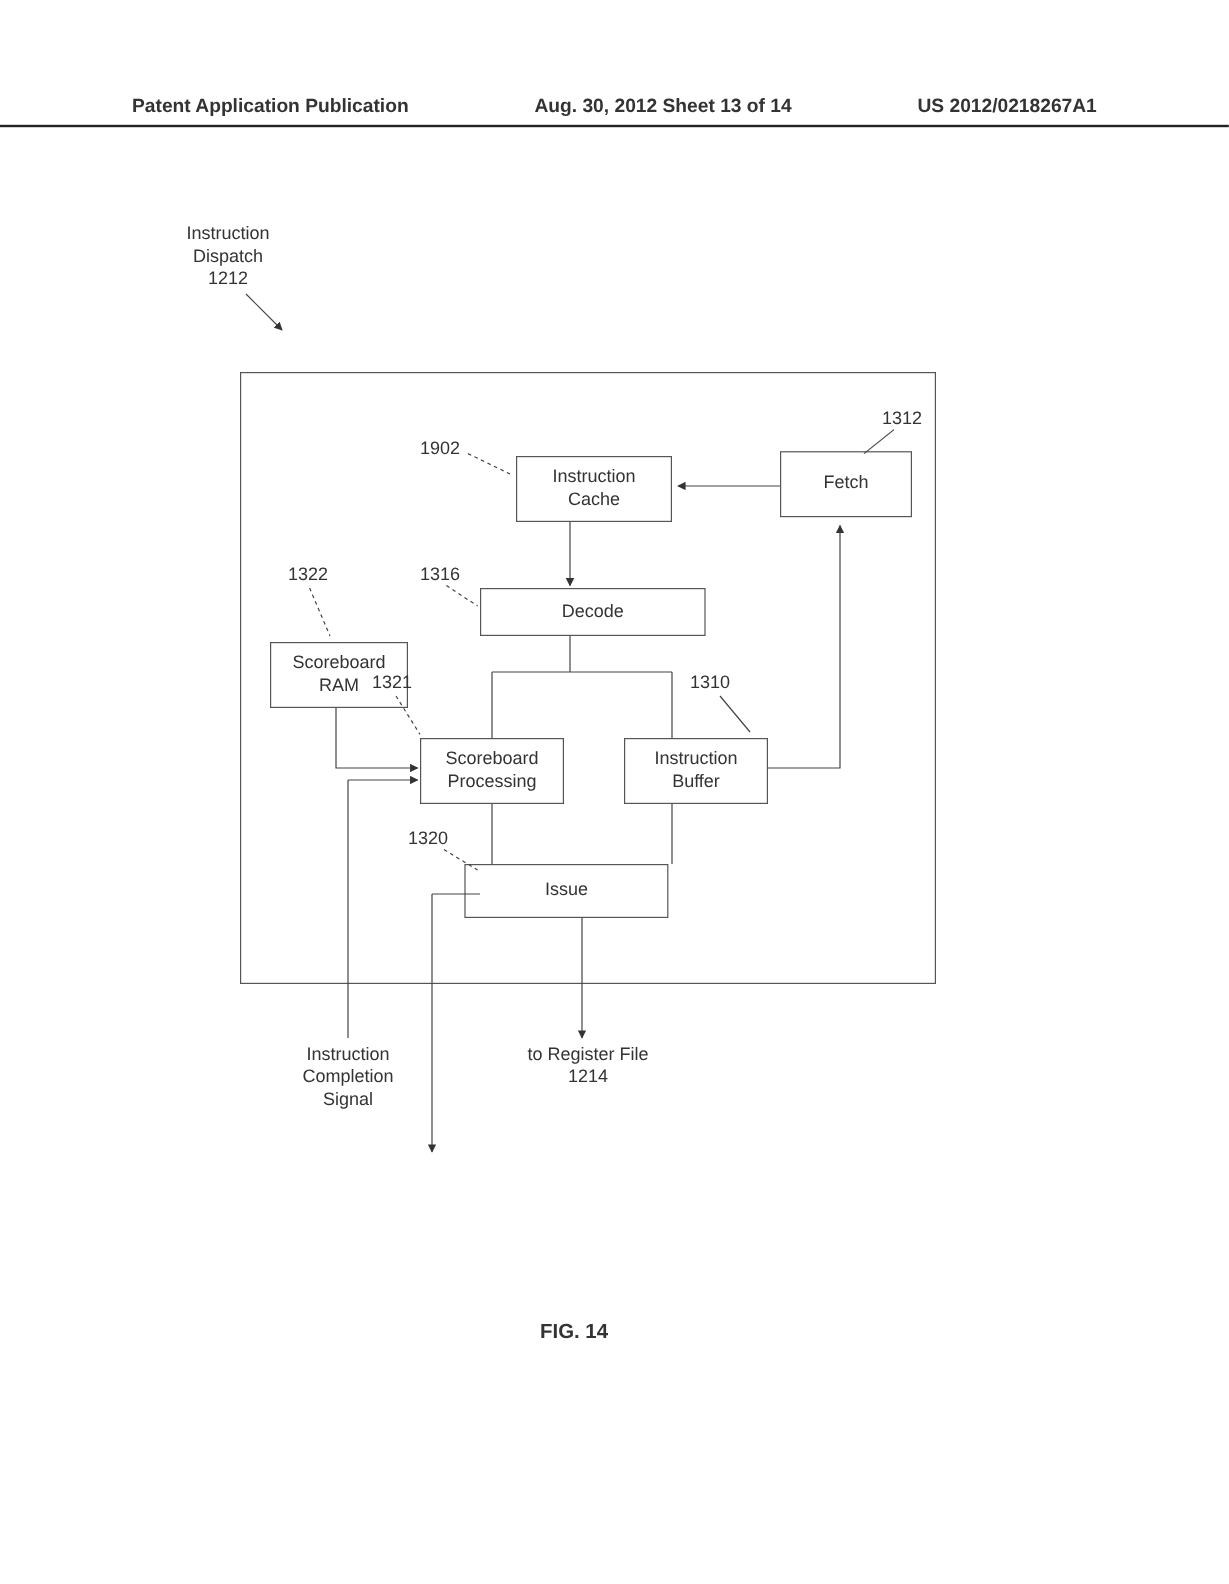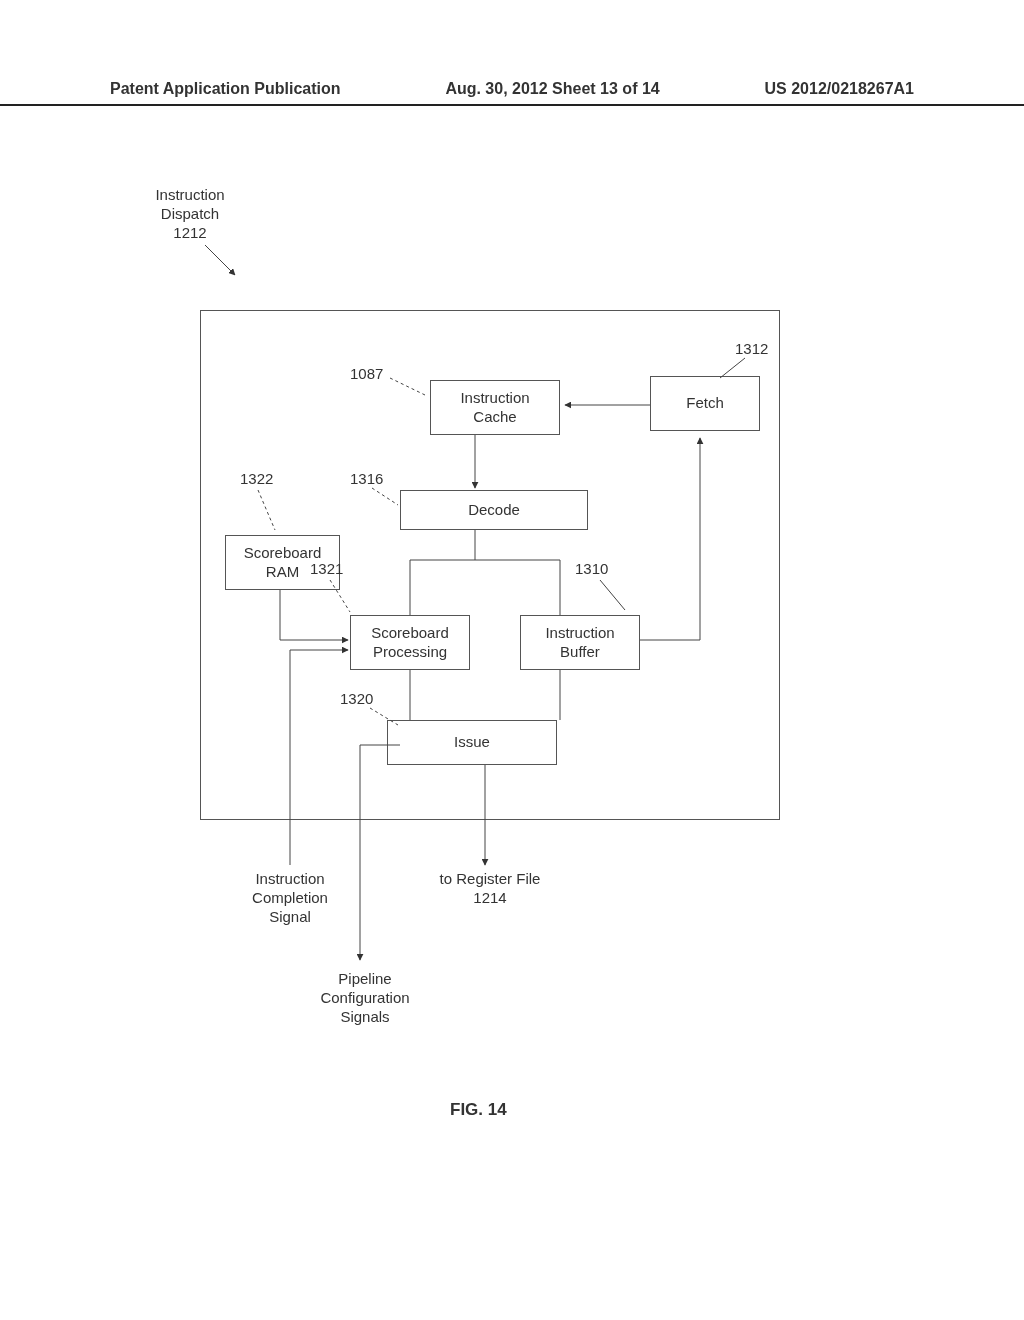--- a/index.html
+++ b/index.html
@@ -86,29 +86,28 @@
 
   <div class="box" style="left:650px; top:376px; width:110px; height:55px;">Fetch</div>
   <div class="box" style="left:430px; top:380px; width:130px; height:55px;">Instruction<br>Cache</div>
   <div class="box" style="left:400px; top:490px; width:188px; height:40px;">Decode</div>
   <div class="box" style="left:225px; top:535px; width:115px; height:55px;">Scoreboard<br>RAM</div>
   <div class="box" style="left:350px; top:615px; width:120px; height:55px;">Scoreboard<br>Processing</div>
   <div class="box" style="left:520px; top:615px; width:120px; height:55px;">Instruction<br>Buffer</div>
   <div class="box" style="left:387px; top:720px; width:170px; height:45px;">Issue</div>
 
   <div class="label" style="left:735px; top:340px;">1312</div>
-  <div class="label" style="left:350px; top:365px;">1087</div>
+  <div class="label" style="left:350px; top:365px;">1902</div>
   <div class="label" style="left:240px; top:470px;">1322</div>
   <div class="label" style="left:350px; top:470px;">1316</div>
   <div class="label" style="left:310px; top:560px;">1321</div>
   <div class="label" style="left:575px; top:560px;">1310</div>
   <div class="label" style="left:340px; top:690px;">1320</div>
 
   <div class="label" style="left:235px; top:870px; width:110px;">Instruction<br>Completion<br>Signal</div>
-  <div class="label" style="left:300px; top:970px; width:130px;">Pipeline<br>Configuration<br>Signals</div>
   <div class="label" style="left:415px; top:870px; width:150px;">to Register File<br>1214</div>
 
   <div class="fig-caption" style="left:450px; top:1100px;">FIG. 14</div>
 
   <svg class="conn">
     <defs>
       <marker id="arrow" viewBox="0 0 10 10" refX="9" refY="5" markerWidth="7" markerHeight="7" orient="auto-start-reverse">
         <path d="M 0 0 L 10 5 L 0 10 z" fill="#333"></path>
       </marker>
     </defs>

